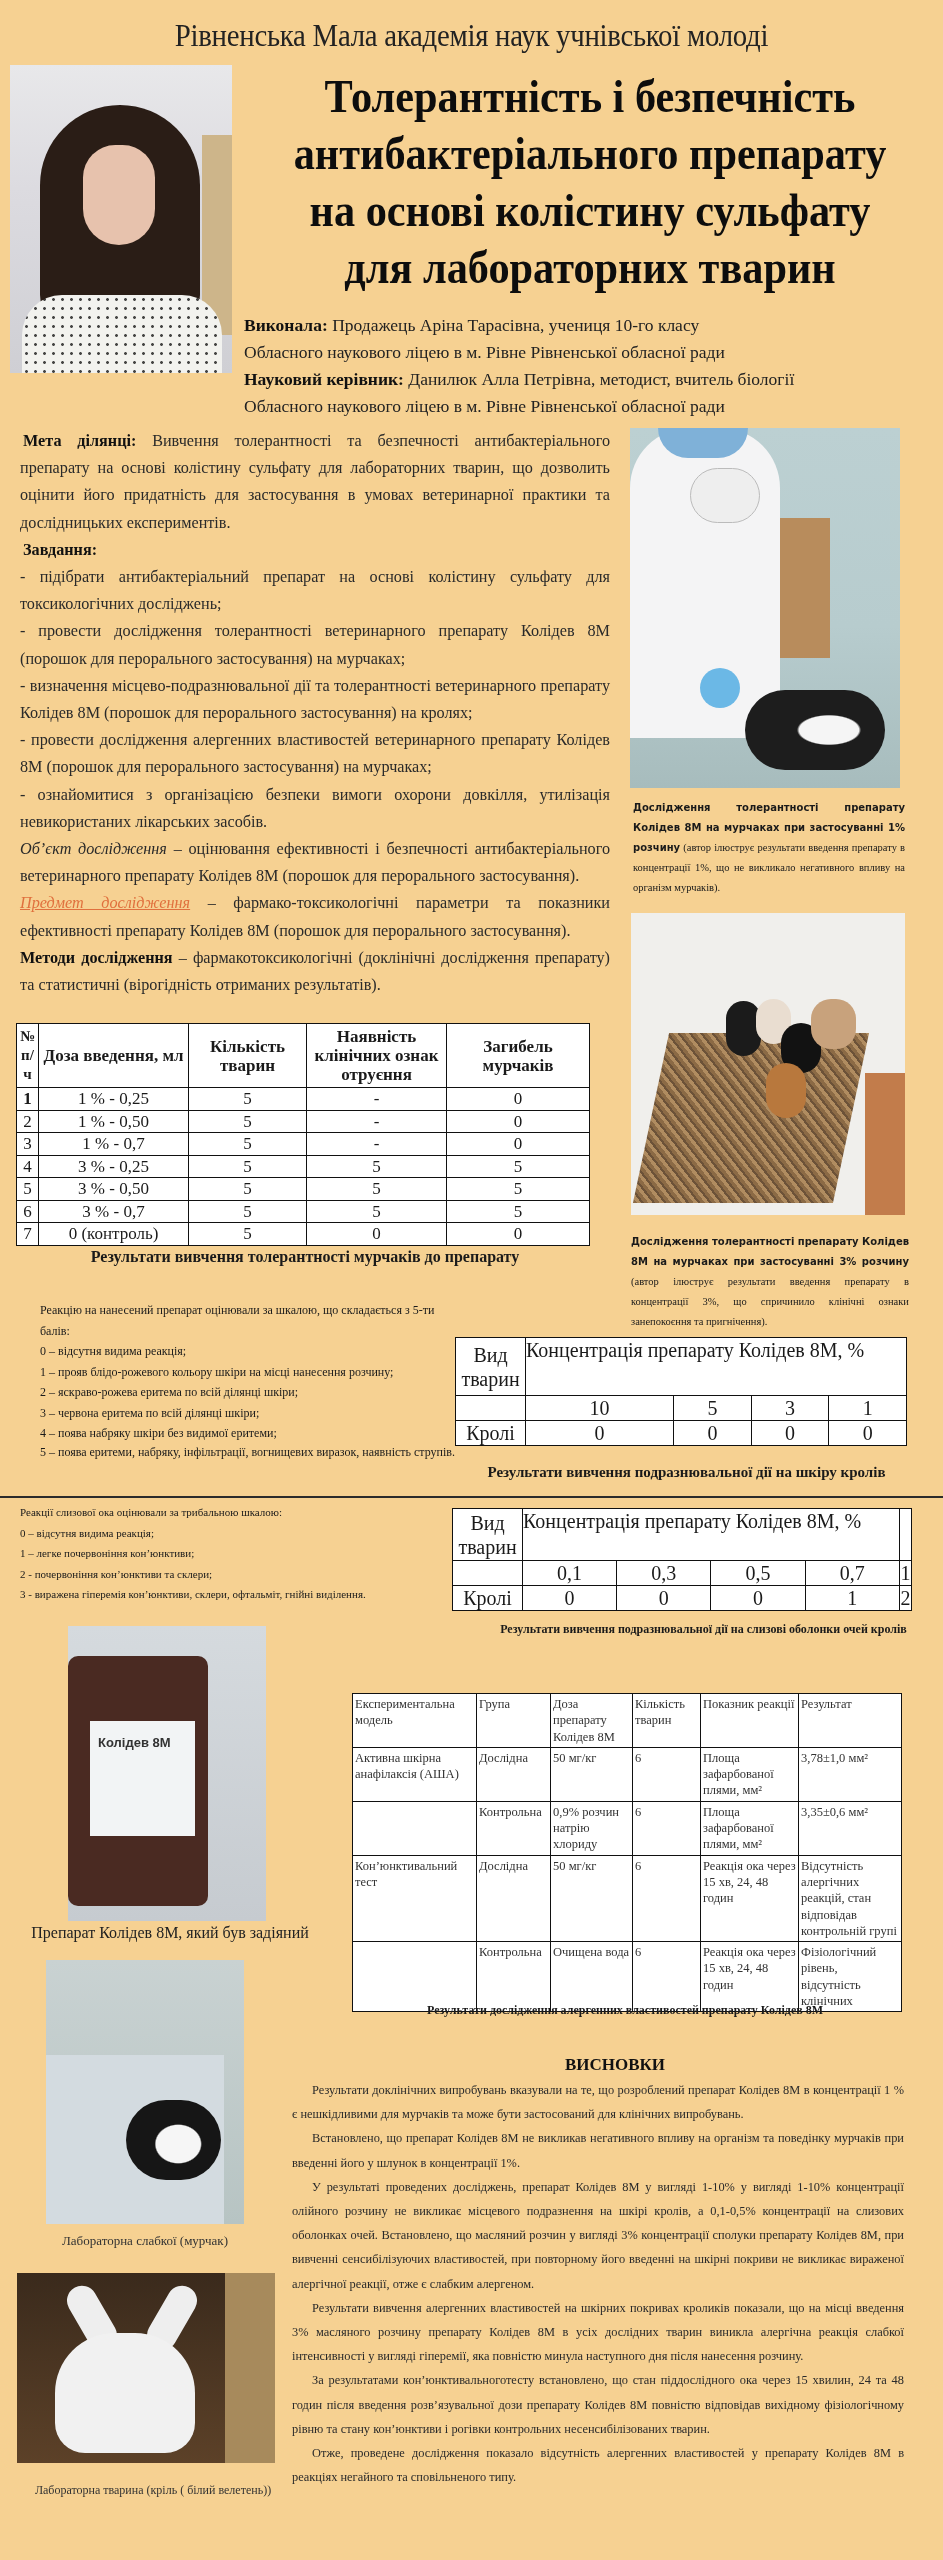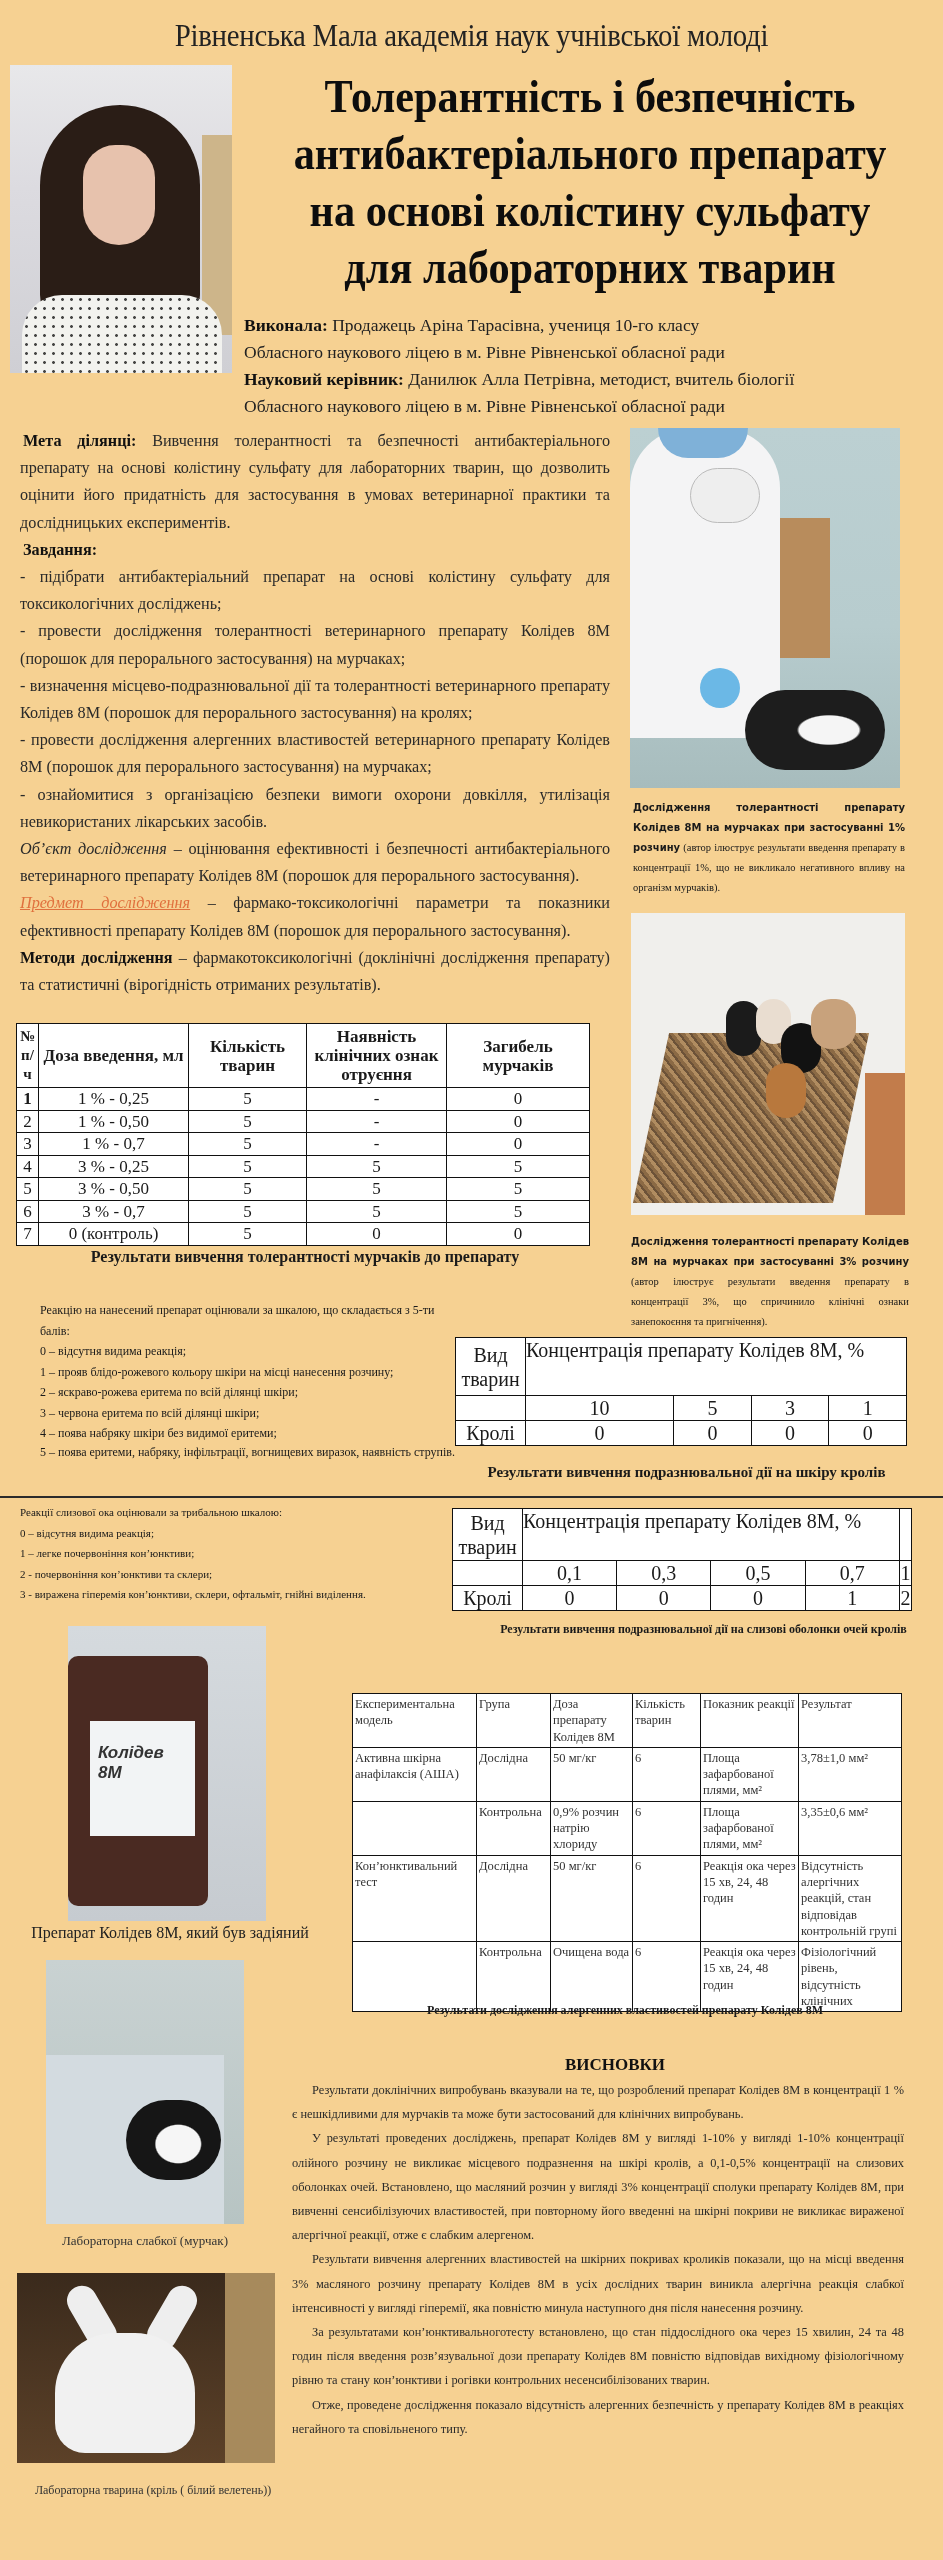--- a/index.html
+++ b/index.html
@@ -90,21 +90,21 @@
   #eye-scale { left: 20px; top: 1502px; width: 430px; font-size: 11px; line-height: 20.5px; }
 
   #eye-table { left: 452px; top: 1508px; width: 460px; font-size: 20px; }
   #eye-table td { border: 1.5px solid #111; text-align: center; line-height: 24px; }
   #eye-cap { left: 452px; top: 1622px; width: 503px; font-size: 12px; }
 
   
   #img-product { left: 68px; top: 1626px; width: 198px; height: 295px; background: linear-gradient(180deg,#d5dade,#c6cbd0); }
   #img-product .bag { position:absolute; left:0; top:30px; width:140px; height:250px; border-radius: 10px; background:#4a2a22; }
   #img-product .label { position:absolute; left:22px; top:95px; width:105px; height:115px; background:#f2f4f5; }
-  #img-product .lt { position:absolute; left:30px; top:117px; width:90px; color:#333; font-style: italic; font-weight:bold; font-size:17px; font-family: "Liberation Sans", sans-serif; }
+  #img-product .lt { position:absolute; left:30px; top:109px; width:90px; color:#333; font-weight:bold; font-size:13px; font-family: "Liberation Sans", sans-serif; }
   #product-cap { left: 0; top: 1924px; width: 340px; text-align:center; font-size: 16px; color:#222; }
 
   
   #allergen { left: 352px; top: 1665px; width: 550px; font-size: 12.5px; margin-top: 28px; }
   #allergen td { border: 1.5px solid #111; vertical-align: top; line-height: 16.3px; padding: 2px 2px; color:#333; }
   #allergen-cap { left: 340px; top: 2003px; width: 570px; font-size: 12px; }
 
   
   #img-pig { left: 46px; top: 1960px; width: 198px; height: 264px; background: linear-gradient(180deg,#c9d2d2,#b7c4c3); }
   #img-pig .tray { position:absolute; left:0; top:95px; width:178px; height:169px; background:#d3dbe0; }
@@ -387,17 +387,18 @@
   <div class="door"></div>
   <div class="ear1"></div>
   <div class="ear2"></div>
   <div class="body"></div>
 </div>
 <div id="rabbit-cap" class="abs">Лабораторна тварина (кріль ( білий велетень))</div>
 
 <div id="concl-title" class="abs">ВИСНОВКИ</div>
 <div id="concl" class="abs">
   <p>Результати доклінічних випробувань  вказували на те, що розроблений препарат Колідев 8М в концентрації 1 % є нешкідливими для мурчаків та може бути застосований для клінічних випробувань.</p>
+  <p>Встановлено, що препарат Колідев 8М не викликав негативного впливу на організм та поведінку мурчаків при введенні його у шлунок в концентрації 1%.</p>
   <p>У результаті проведених досліджень, препарат Колідев 8М у вигляді 1-10% у вигляді 1-10% концентрації олійного розчину не викликає місцевого подразнення на шкірі кролів, а 0,1-0,5% концентрації на слизових оболонках очей. Встановлено, що масляний розчин у вигляді 3% концентрації сполуки препарату Колідев 8М, при вивченні сенсибілізуючих властивостей, при повторному його введенні на шкірні покриви не викликає вираженої алергічної реакції, отже є слабким алергеном.</p>
   <p>Результати вивчення алергенних властивостей на шкірних покривах кроликів показали, що на місці введення 3% масляного розчину препарату Колідев 8М в усіх дослідних тварин виникла алергічна реакція слабкої інтенсивності у вигляді гіперемії, яка повністю минула наступного дня після нанесення розчину.</p>
   <p>За результатами кон’юнктивальноготесту встановлено, що стан піддослідного ока через 15 хвилин, 24 та 48 годин після введення розв’язувальної дози препарату Колідев 8М повністю відповідав вихідному фізіологічному рівню та стану кон’юнктиви і рогівки контрольних несенсибілізованих тварин.</p>
-  <p>Отже, проведене дослідження показало відсутність алергенних безпечність у препарату Колідев 8М в реакціях негайного та сповільненого типу.</p>
+  <p>Отже, проведене дослідження показало відсутність алергенних властивостей у препарату Колідев 8М в реакціях негайного та сповільненого типу.</p>
 </div>
 
 </body></html>

